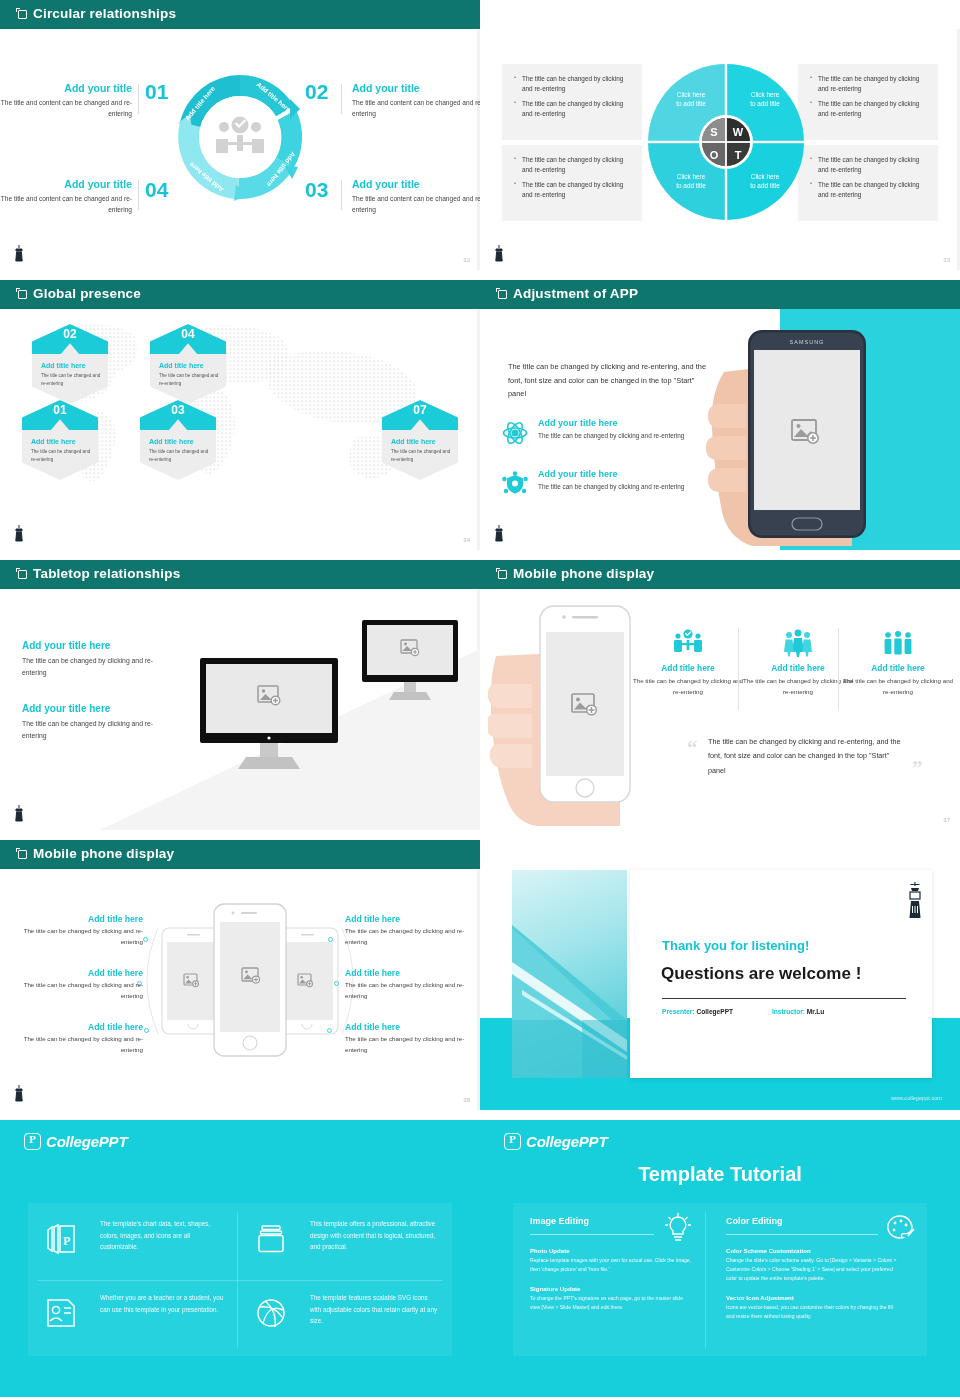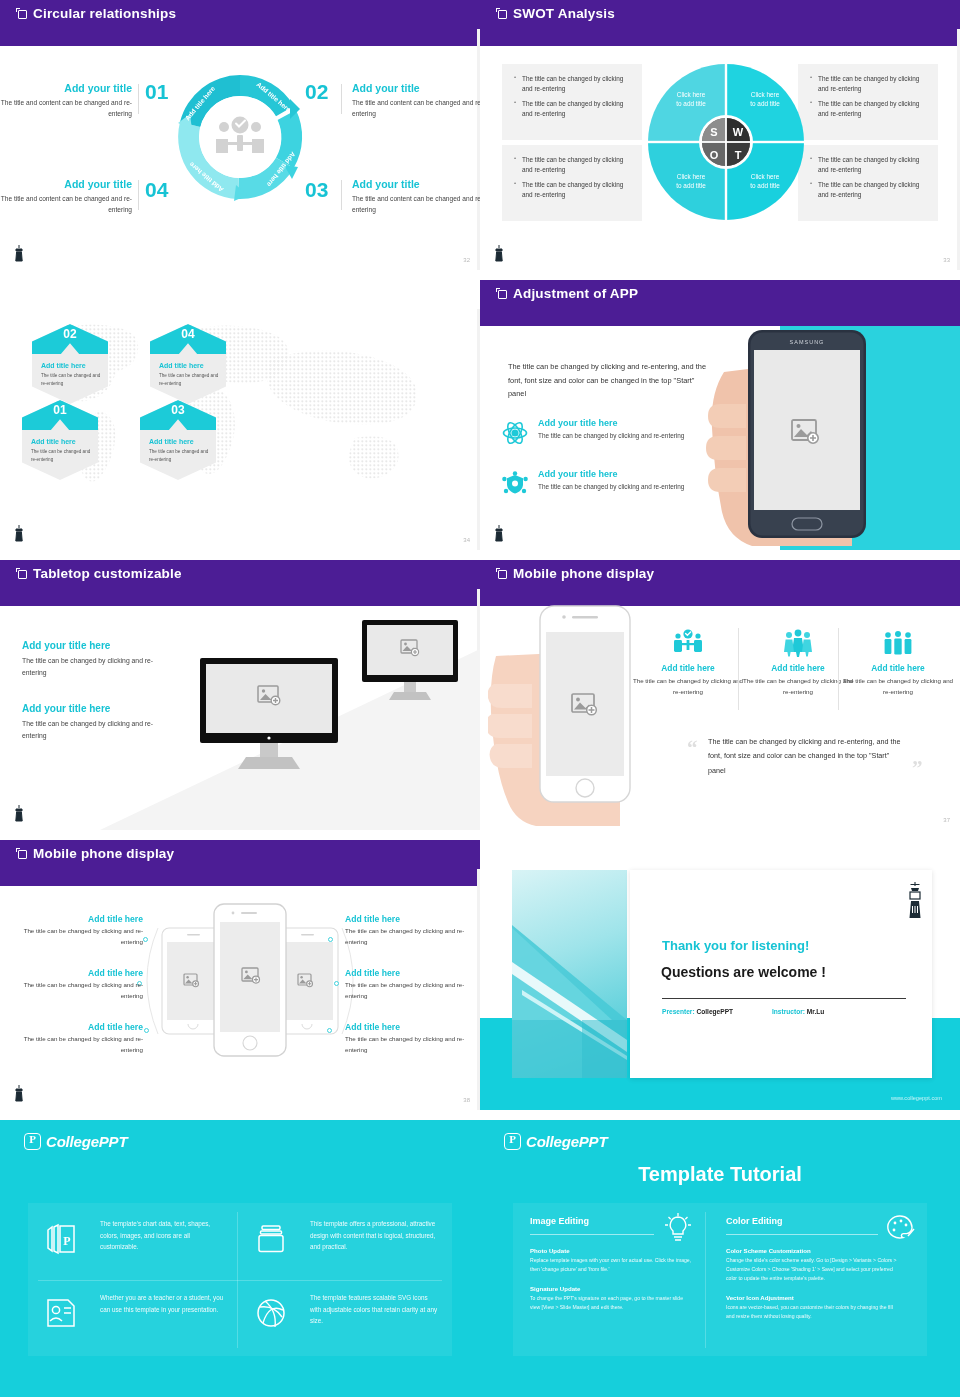--- a/index.html
+++ b/index.html
@@ -15,22 +15,22 @@
     grid-template-rows:270px 10px 270px 10px 270px 10px 270px 10px 280px;
     width:960px; height:1400px;
   }
   .gap { grid-column:1 / span 2; background:#ffffff; }
   .slide {
     position:relative; width:480px; height:270px;
     background:#ffffff; overflow:hidden;
   }
   
   .hdr {
-    position:absolute; left:0; top:0; width:480px; height:46px;
-    background:#4c1d95;
+    position:absolute; left:0; top:0; width:480px; height:29px;
+    background:#0f766e;
   }
   .hdr .ttl {
     position:absolute; left:33px; top:6px;
     color:#ffffff; font-size:13.5px; font-weight:bold; letter-spacing:.2px;
   }
   .hdr .sq {
     position:absolute; left:18px; top:10px; width:9px; height:9px;
     border:1.6px solid #ffffff; border-radius:1px;
   }
   .hdr .sq:after{
@@ -107,21 +107,21 @@
   .s7 .dot{position:absolute; width:5px;height:5px;border:1px solid #3fd2dd;border-radius:50%;background:#fff;}
 
   
   .s8 { background:#ffffff; }
   .s8 .tealband{position:absolute; left:0; bottom:0; width:480px; height:92px; background:#14cfdc;}
   .s8 .photo{position:absolute; left:32px; top:30px; width:115px; height:208px; overflow:hidden;
              background:linear-gradient(160deg,#d9f4f6 0%,#9fe4ea 40%,#35c4d2 100%);}
   .s8 .card{position:absolute; left:150px; top:30px; width:302px; height:208px;
             background:#fff; box-shadow:0 1px 5px rgba(0,0,0,.12);}
   .s8 .thank{position:absolute; left:182px; top:98px; font-size:13px; color:#17c3d4; font-weight:bold;}
-  .s8 .ques{position:absolute; left:181px; top:124px; font-size:14px; color:#1a1a1a; font-weight:bold;}
+  .s8 .ques{position:absolute; left:181px; top:124px; font-size:17px; color:#1a1a1a; font-weight:bold;}
   .s8 .rule{position:absolute; left:182px; top:158px; width:244px; height:1px; background:#3a3a3a;}
   .s8 .pres{position:absolute; left:182px; top:168px; font-size:6.6px; font-weight:bold;}
   .s8 .inst{position:absolute; left:292px; top:168px; font-size:6.6px; font-weight:bold;}
   .s8 .k{color:#17c3d4;} .s8 .v{color:#222;}
   .s8 .url{position:absolute; right:18px; bottom:9px; color:#c9f4f7; font-size:5.6px;}
   .s8 .lh{position:absolute; right:36px; top:42px; width:18px; height:38px;}
 
   
   .tealslide{position:relative; width:480px; height:280px; background:#16cfdb; overflow:hidden;}
   .tealslide .logo{position:absolute; left:24px; top:13px; display:flex; align-items:center; gap:5px;}
@@ -210,24 +210,20 @@
       <div class="p">The title and content can be changed and re-entering</div>
     </div>
 
     <svg class="brandmark" viewBox="0 0 14 20">
       <path d="M7 1 v3 M4 5 h6 v2 h-6 z M4.6 8 h4.8 l.8 9 h-6.4 z" stroke="#1c2b35" stroke-width="1" fill="#1c2b35"></path>
     </svg>
     <div class="pagenum">32</div>
   </div>
 
   <div class="slide s2">
-    <div class="hdr">
-      <span class="sq"></span>
-      <span class="ttl">SWOT Analysis</span>
-    </div>
     <div class="edge"></div>
 
     <div class="panel" style="left:22px; top:64px; width:140px; height:76px; padding:10px 12px;">
       <div class="li">The title can be changed by clicking and re-entering</div>
       <div class="li">The title can be changed by clicking and re-entering</div>
     </div>
     <div class="panel" style="left:318px; top:64px; width:140px; height:76px; padding:10px 12px;">
       <div class="li">The title can be changed by clicking and re-entering</div>
       <div class="li">The title can be changed by clicking and re-entering</div>
     </div>
@@ -272,20 +268,24 @@
 
     <svg class="brandmark" viewBox="0 0 14 20">
       <path d="M7 1 v3 M4 5 h6 v2 h-6 z M4.6 8 h4.8 l.8 9 h-6.4 z" stroke="#1c2b35" stroke-width="1" fill="#1c2b35"></path>
     </svg>
     <div class="pagenum">33</div>
   </div>
 
   <div class="gap"></div>
 
   <div class="slide s3">
+    <div class="hdr">
+      <span class="sq"></span>
+      <span class="ttl">Global presence</span>
+    </div>
     <div class="edge"></div>
 
     <svg width="470" height="215" style="position:absolute;left:5px;top:32px;opacity:.55;">
       <defs>
         <pattern id="dots" width="4" height="4" patternUnits="userSpaceOnUse">
           <circle cx="1.3" cy="1.3" r="1.1" fill="#d8d8d8"></circle>
         </pattern>
       </defs>
       <path d="M55,18 q30,-10 60,-2 q20,6 18,22 q-2,16 -22,22 q-6,22 -26,28 q-18,5 -24,-12 q-8,-22 -14,-36 q-4,-14 8,-22 Z" fill="url(#dots)"></path>
       <path d="M92,98 q16,4 18,20 q2,20 -10,40 q-10,18 -20,8 q-8,-10 -2,-30 q4,-22 14,-38 Z" fill="url(#dots)"></path>
@@ -317,20 +317,28 @@
           <div class="cap"></div>
           <div class="n">01</div>
         <div class="ht">Add title here</div>
         <div class="hp">The title can be changed and re-entering</div>
         </div>
     </div>
     <div class="hexcard" style="left:140px; top:120px;">
       <div class="hex">
           <div class="cap"></div>
           <div class="n">03</div>
+        <div class="ht">Add title here</div>
+        <div class="hp">The title can be changed and re-entering</div>
+        </div>
+    </div>
+    <div class="hexcard" style="left:382px; top:120px;">
+      <div class="hex">
+          <div class="cap"></div>
+          <div class="n">07</div>
         <div class="ht">Add title here</div>
         <div class="hp">The title can be changed and re-entering</div>
         </div>
     </div>
 
     <svg class="brandmark" viewBox="0 0 14 20">
       <path d="M7 1 v3 M4 5 h6 v2 h-6 z M4.6 8 h4.8 l.8 9 h-6.4 z" stroke="#1c2b35" stroke-width="1" fill="#1c2b35"></path>
     </svg>
     <div class="pagenum">34</div>
   </div>
@@ -392,21 +400,21 @@
       <path d="M7 1 v3 M4 5 h6 v2 h-6 z M4.6 8 h4.8 l.8 9 h-6.4 z" stroke="#1c2b35" stroke-width="1" fill="#1c2b35"></path>
     </svg>
     <div class="pagenum"></div>
   </div>
 
   <div class="gap"></div>
 
   <div class="slide s5">
     <div class="hdr">
       <span class="sq"></span>
-      <span class="ttl">Tabletop customizable</span>
+      <span class="ttl">Tabletop relationships</span>
     </div>
     <div class="edge"></div>
 
     <svg width="480" height="241" style="position:absolute;left:0;top:29px;">
       <path d="M480,60 L480,241 L100,241 Z" fill="#f4f4f4"></path>
     </svg>
 
     <div class="blk" style="top:80px;">
       <div class="h">Add your title here</div>
       <div class="p">The title can be changed by clicking and re-entering</div>

